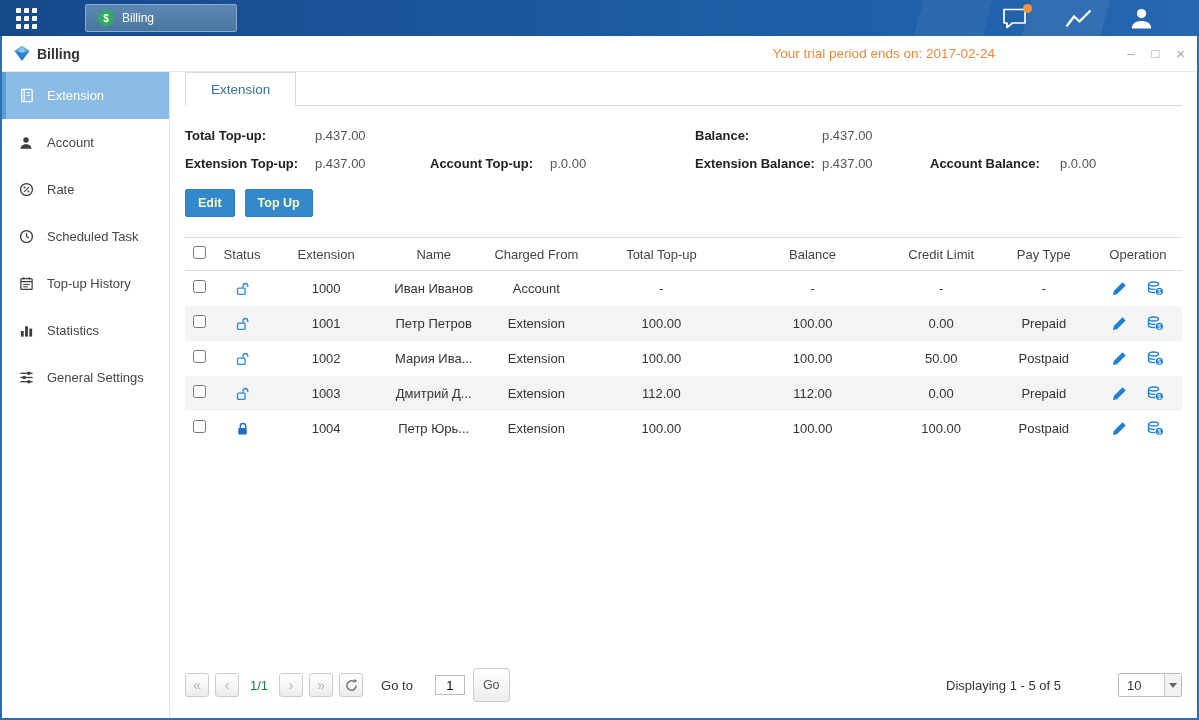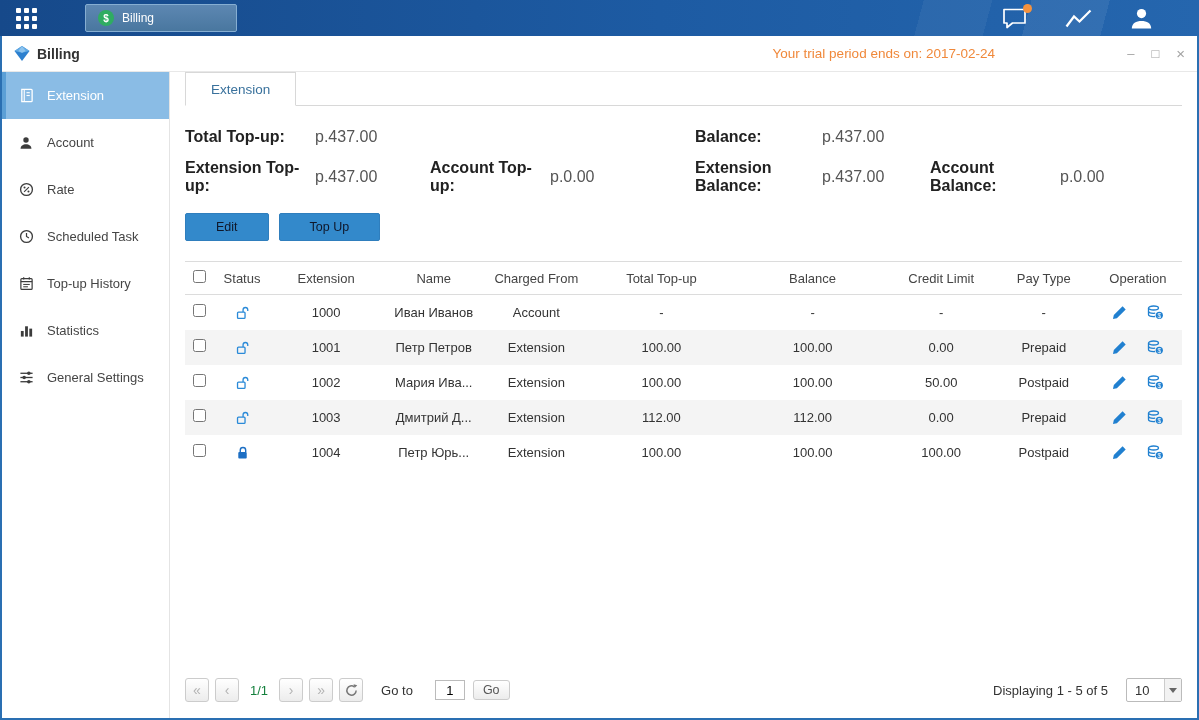--- a/index.html
+++ b/index.html
@@ -42,52 +42,52 @@
   .side-item.active { background:#8abce5; color:#fff; border-left:4px solid #5b9fd6; padding-left:11px; }
   .side-item.active .sicon { color:#fff; }
 
   
   .content { flex:1; min-width:0; display:flex; flex-direction:column; padding:0 15px; }
   .tabbar { border-bottom:1px solid #d8d8d8; display:flex; }
   .tab { padding:9px 25px 8px; border:1px solid #d8d8d8; border-bottom:1px solid #fff; margin-bottom:-1px;
          background:#fff; font-size:13.5px; color:#39719c; cursor:pointer; }
 
   .summary { margin-top:22px; display:grid; grid-template-columns:130px 115px 120px 145px 127px 108px 130px auto;
-             row-gap:13px; align-items:center; font-size:16px; }
+             row-gap:13px; align-items:center; font-size:13px; }
   .slabel { font-weight:bold; color:#222; }
   .svalue { color:#555; }
 
   .actions { margin-top:18px; display:flex; gap:10px; }
-  .btn-primary { background:#3389cb; color:#0f172a; border:1px solid #2f7ebd; border-radius:2px;
-                 font-size:12.5px; padding:6px 30px; cursor:pointer; font-family:inherit; }
+  .btn-primary { background:#3389cb; color:#fef9c3; border:1px solid #2f7ebd; border-radius:2px;
+                 font-size:12.5px; padding:6px 12px; cursor:pointer; font-family:inherit;font-weight:bold; }
 
   .data-table { margin-top:20px; width:100%; border-collapse:collapse; table-layout:fixed; font-size:13px; color:#333; }
   .data-table thead tr { border-top:1px solid #dcdcdc; border-bottom:1px solid #dcdcdc; height:33px; }
   .data-table th { font-weight:normal; color:#444; text-align:center; }
   .data-table tbody tr { height:35px; }
   .data-table tbody tr:nth-child(even) { background:#f4f4f4; }
   .data-table td { text-align:center; overflow:hidden; white-space:nowrap; text-overflow:ellipsis; }
   .data-table input[type=checkbox] { width:13px; height:13px; cursor:pointer; }
   .status-cell svg, .op-cell svg { vertical-align:middle; }
   .data-table tbody tr .icon-locked { display:none; }
   .data-table tbody tr.locked .icon-locked { display:inline-block; }
   .op-icon { display:inline-block; margin:0 8px; cursor:pointer; }
 
   
   .pagination { margin-top:auto; display:flex; align-items:center; gap:6px; padding:12px 0 16px; font-size:13px; color:#333; }
   .pg-btn { width:24px; height:24px; border:1px solid #ccc; border-radius:3px; background:linear-gradient(#fff,#ececec);
             color:#b3b3b3; display:flex; align-items:center; justify-content:center; font-size:14px; cursor:pointer; }
   .page-indicator { margin:0 5px; color:#15803d; }
   .goto-label { margin-left:12px; margin-right:16px; }
   .goto-input { width:30px; height:20px; border:1px solid #bbb; text-align:center; font-size:13px; font-family:inherit; }
-  .go-btn { height:20px; padding:0 9px; border:1px solid #ccc; border-radius:3px; background:linear-gradient(#fff,#ececec);
+  .go-btn { height:34px; padding:0 9px; border:1px solid #ccc; border-radius:3px; background:linear-gradient(#fff,#ececec);
             font-size:12.5px; color:#555; cursor:pointer; font-family:inherit; margin-left:2px; }
   .pg-right { margin-left:auto; display:flex; align-items:center; gap:18px; }
-  .page-size { width:56px; height:24px; border:1px solid #bbb; border-radius:2px; display:flex; align-items:center;
-               background:#fff; cursor:pointer; }
+  .page-size { width:64px; height:24px; border:1px solid #bbb; border-radius:2px; display:flex; align-items:center;
+               background:#fff; cursor:pointer;margin-left:39px; }
   .page-size .val { flex:1; padding-left:8px; }
   .page-size .arrow { width:17px; height:100%; border-left:1px solid #ccc; background:#f2f2f2;
                       display:flex; align-items:center; justify-content:center; }
   .caret-down { width:0; height:0; border-left:4px solid transparent; border-right:4px solid transparent; border-top:5px solid #666; }
 </style>
 </head>
 <body>
 
 <div class="window">
 

